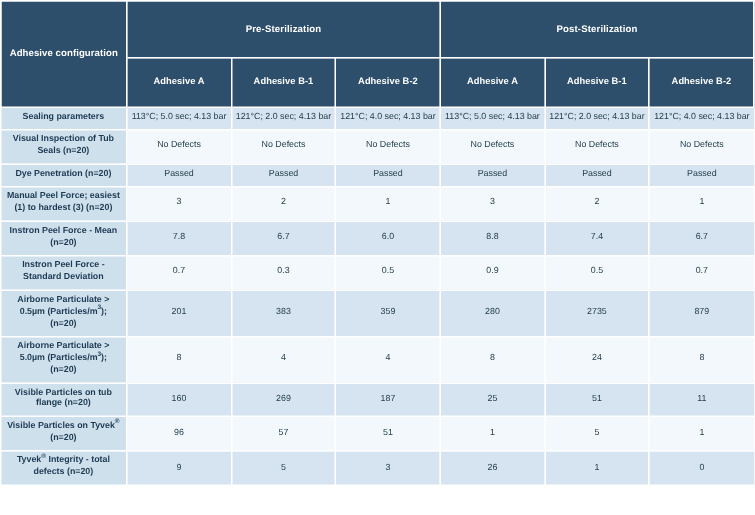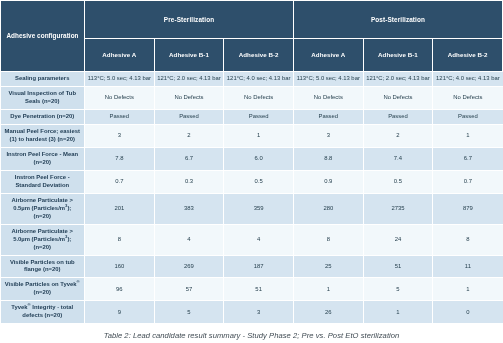--- a/index.html
+++ b/index.html
@@ -222,14 +222,13 @@
           <th class="row-label">Tyvek<sup class="unit-sup">®</sup> Integrity - total defects (n=20)</th>
           <td class="data-cell">9</td>
           <td class="data-cell">5</td>
           <td class="data-cell">3</td>
           <td class="data-cell">26</td>
           <td class="data-cell">1</td>
           <td class="data-cell">0</td>
         </tr>
       </tbody>
   </table>
-  <div class="table-caption">Table 2: Lead candidate result summary - Study Phase 2; Pre vs. Post EtO sterilization</div>
 </div>
 
 </body></html>

